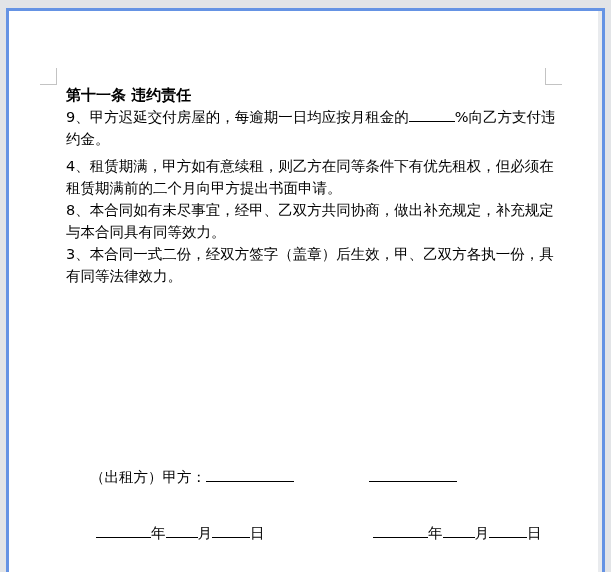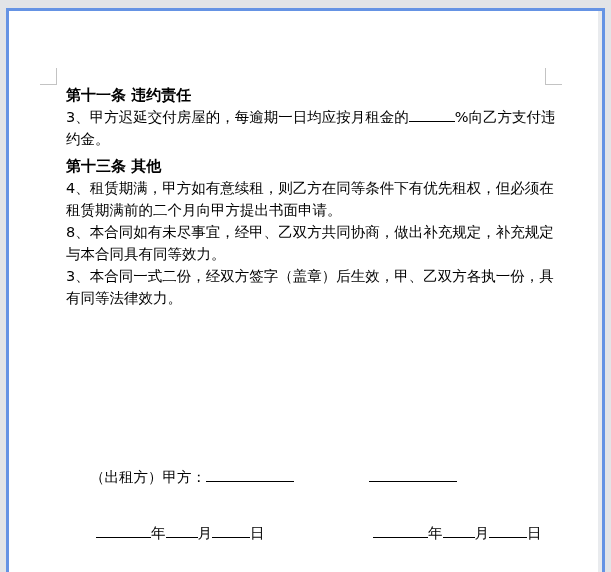--- a/index.html
+++ b/index.html
@@ -46,26 +46,25 @@
 <div class="page">
 </div>
 
 <div class="corner tl"></div>
 <div class="corner tr"></div>
 
 <div class="content">
   <p class="heading">第十一条 违约责任</p>
 
   <p class="para spaced">
-    <span>3、甲方迟延交付房屋的，每逾期一日均应按月租金的</span><span class="blank" style="width:46px"></span><span>%向乙方支付违约金。</span>
+    <span>9、甲方迟延交付房屋的，每逾期一日均应按月租金的</span><span class="blank" style="width:46px"></span><span>%向乙方支付违约金。</span>
   </p>
 
 
 
-  <p class="heading">第十三条 其他</p>
 
   <p class="para tight">4、租赁期满，甲方如有意续租，则乙方在同等条件下有优先租权，但必须在租赁期满前的二个月向甲方提出书面申请。</p>
   <p class="para tight">8、本合同如有未尽事宜，经甲、乙双方共同协商，做出补充规定，补充规定与本合同具有同等效力。</p>
   <p class="para tight">3、本合同一式二份，经双方签字（盖章）后生效，甲、乙双方各执一份，具有同等法律效力。</p>
 </div>
 
 <div class="sign" style="left:66px; top:467px;">
   <span>（出租方）甲方：</span><span class="line" style="width:88px"></span>
 </div>
 

